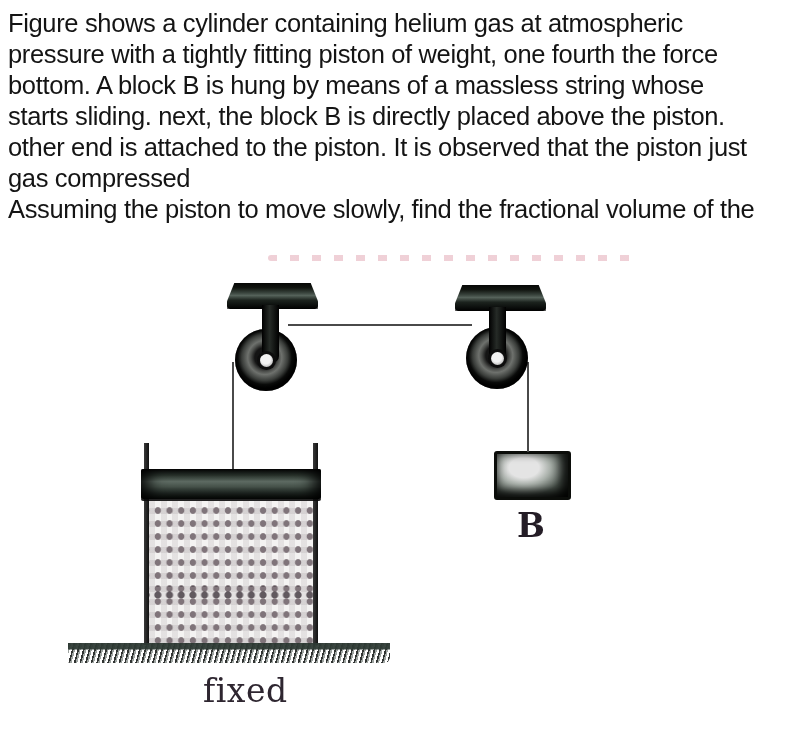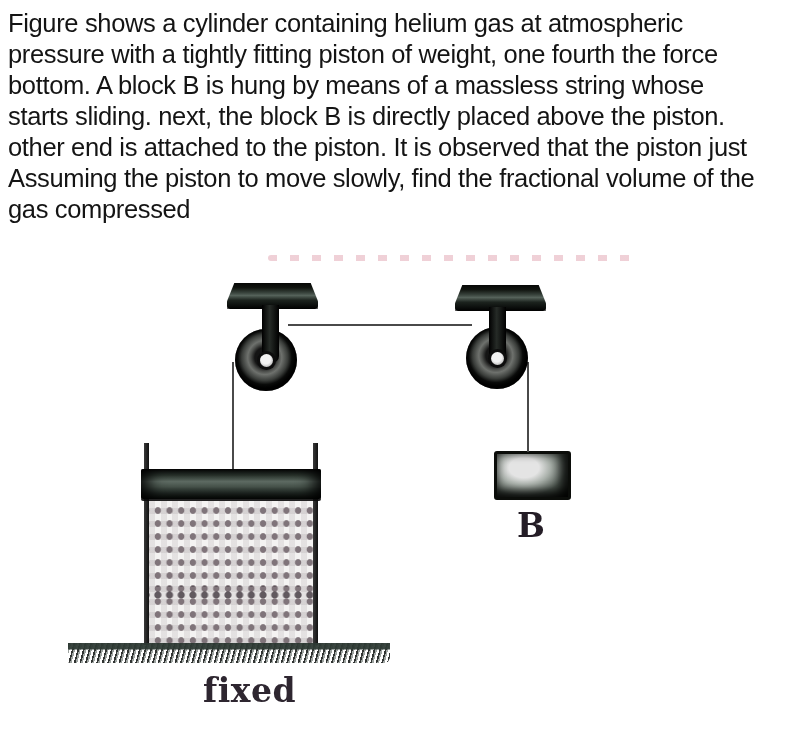--- a/index.html
+++ b/index.html
@@ -95,21 +95,21 @@
     background:
       linear-gradient(180deg, rgba(46,58,52,0.95) 0 6px, rgba(46,58,52,0) 7px),
       repeating-linear-gradient(105deg,
         rgba(12,16,14,0.85) 0 1.6px, rgba(62,74,68,0.5) 1.6px 3.2px, rgba(255,255,255,0) 3.2px 5.4px);
     border-radius:0 0 6px 2px;
   }
 
   
   .label-fixed{
     position:absolute;left:203px;top:671px;
-    font-family:"DejaVu Serif","Liberation Serif",serif;font-weight:bold;
+    font-family:"DejaVu Serif","Liberation Serif",serif;font-weight:normal;
     font-size:33px;color:#2e2630;letter-spacing:0.5px;
   }
   .label-b{
     position:absolute;left:517px;top:506px;
     font-family:"DejaVu Serif","Liberation Serif",serif;font-weight:bold;
     font-size:33px;color:#241d26;
   }
 
   
   .block-b{
@@ -123,22 +123,22 @@
 <body>
 
 <div class="screen">
 
   <div class="problem-text">
     <div class="line">Figure shows a cylinder containing helium gas at atmospheric</div>
     <div class="line">pressure with a tightly fitting piston of weight, one fourth the force</div>
     <div class="line">bottom. A block B is hung by means of a massless string whose</div>
     <div class="line">starts sliding. next, the block B is directly placed above the piston.</div>
     <div class="line">other end is attached to the piston. It is observed that the piston just</div>
+    <div class="line">gas compressed</div>
     <div class="line">Assuming the piston to move slowly, find the fractional volume of the</div>
-    <div class="line">gas compressed</div>
   </div>
 
   <div class="watermark-dashes"></div>
 
   <div class="pulley-cap left"></div>
   <div class="pulley-cap right"></div>
   <div class="string top"></div>
   <div class="pulley-wheel left"></div>
   <div class="pulley-wheel right"></div>
   <div class="pulley-stem left"></div>

